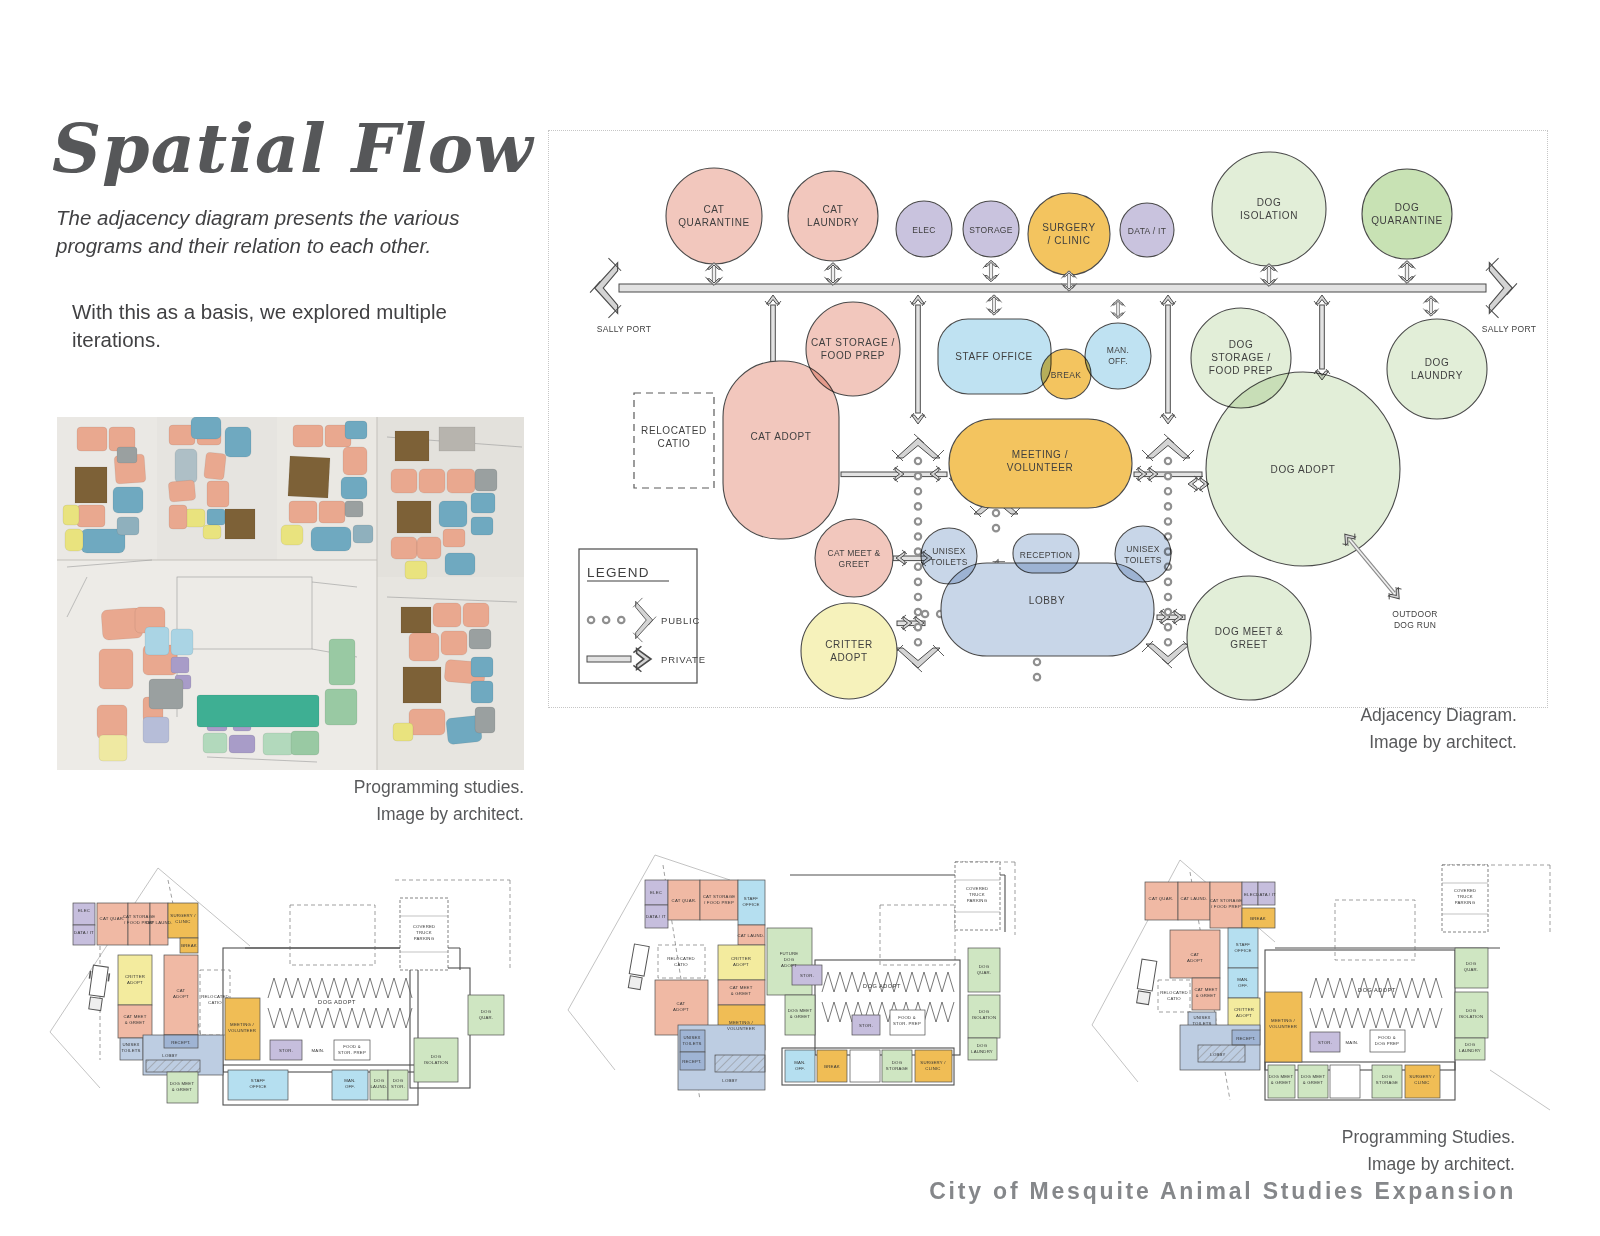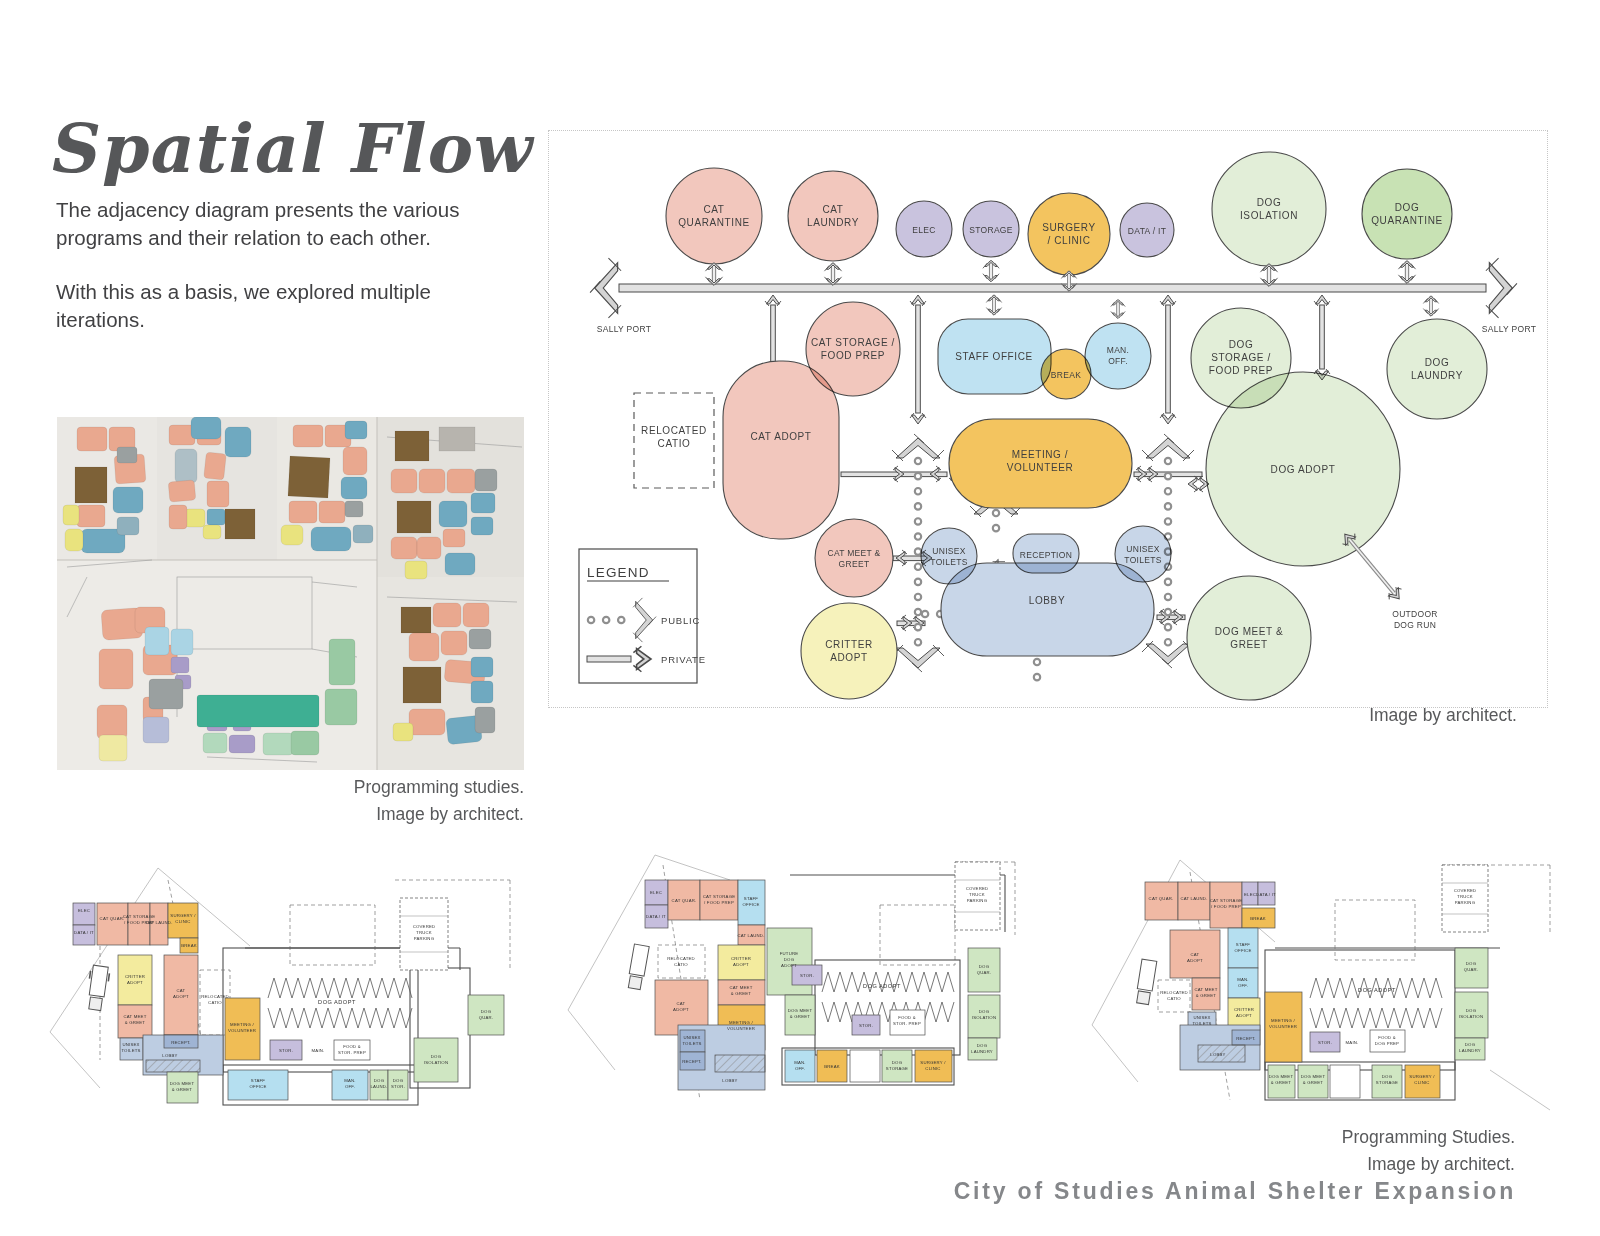--- a/index.html
+++ b/index.html
@@ -1,22 +1,22 @@
 <!DOCTYPE html>
 <html><head>
 <meta charset="utf-8">
 <style>
   html,body{margin:0;padding:0;background:#ffffff;}
   body{width:1600px;height:1236px;position:relative;font-family:"Liberation Sans",sans-serif;color:#3e3e40;overflow:hidden;}
   .abs{position:absolute;}
   
   #title{left:52px;top:108px;font-family:"DejaVu Serif",serif;font-style:italic;font-weight:bold;font-size:68px;color:#565759;letter-spacing:1px;}
   .intro{left:56px;width:460px;font-size:20.5px;line-height:1.38;color:#414143;}
-  #intro1{top:196px;}
-  #intro2{top:278px;}
+  #intro1{top:204px;font-style:italic;}
+  #intro2{top:298px;margin-left:16px;}
   
   .cap{font-size:17.5px;line-height:1.55;color:#58595b;text-align:right;}
   #photo-cap{right:1076px;top:774px;width:400px;}
   #adj-cap{right:83px;top:702px;width:400px;}
   #plans-cap{right:85px;top:1124px;width:500px;}
   #brand{right:84px;top:1178px;font-size:23px;font-weight:bold;letter-spacing:2.8px;color:#85878a;text-align:right;}
   
   #photo{left:57px;top:417px;width:467px;height:353px;background:#dad7d2;}
   #adjacency{left:548px;top:130px;width:1000px;height:578px;border:1.5px dotted #c6c6c6;box-sizing:border-box;background:#fff;}
   .planbox{top:820px;width:480px;height:295px;}
@@ -416,20 +416,21 @@
         <line class="dots-i" x1="42" y1="489" x2="81" y2="489"></line>
     <use href="#wchev" transform="translate(96,489) rotate(90) scale(.85)"></use>
     <text class="leg" x="112" y="493">PUBLIC</text>
     <rect class="bar" x="38" y="525" width="44" height="6"></rect>
     <use href="#schev" transform="translate(94,528) rotate(90) scale(1.6)"></use>
     <text class="leg" x="112" y="532">PRIVATE</text>
   </g>
 </svg>
 </div>
 <div class="abs cap" id="adj-cap">
+  <div>Adjacency Diagram.</div>
   <div>Image by architect.</div>
 </div>
 
 <div class="abs planbox" id="plan1">
 <svg width="480" height="295" viewBox="0 0 480 295">
   <defs>
         <pattern id="hatch1" width="6" height="6" patternTransform="rotate(45)" patternUnits="userSpaceOnUse">
           <line x1="0" y1="0" x2="0" y2="6" stroke="#8a8a8a" stroke-width="1"></line>
         </pattern>
       </defs>
@@ -739,13 +740,13 @@
     <text class="pl" x="385" y="78">TRUCK</text>
     <text class="pl" x="385" y="84">PARKING</text>
   </g>
 </svg>
 </div>
 
 <div class="abs cap" id="plans-cap">
   <div>Programming Studies.</div>
   <div>Image by architect.</div>
 </div>
-<div class="abs" id="brand">City of Studies Animal Shelter Expansion</div>
+<div class="abs" id="brand">City of Mesquite Animal Studies Expansion</div>
 
 </body></html>

